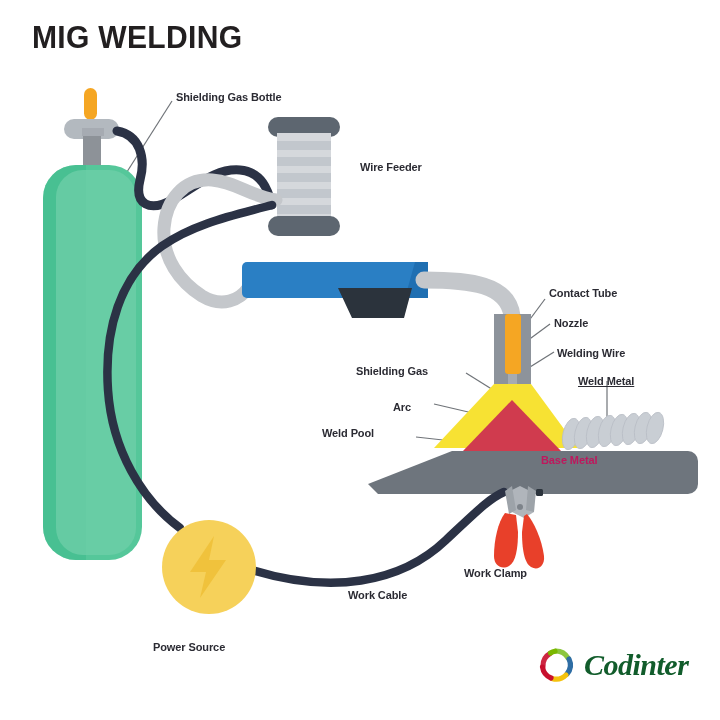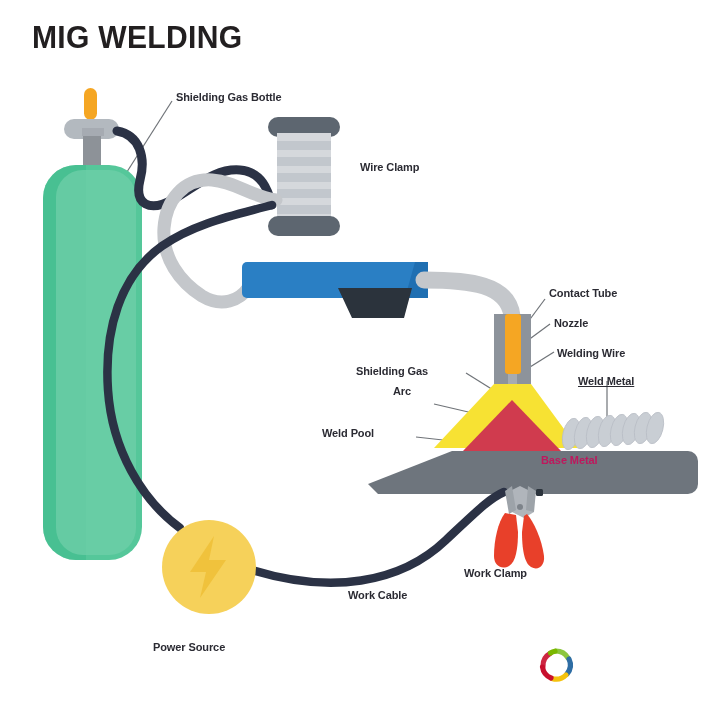--- a/index.html
+++ b/index.html
@@ -171,43 +171,44 @@
     </g>
 
     <g>
       <circle cx="209" cy="567" r="47" fill="#f6d15a"></circle>
       <path d="M214 536 L190 572 L206 572 L200 598 L226 560 L209 560 Z" fill="#f0c23c"></path>
     </g>
 
   </svg>
 
   <div class="lbl" style="left:176px; top:92px;">Shielding Gas Bottle</div>
-  <div class="lbl" style="left:360px; top:162px;">Wire Clamp</div>
+  <div class="lbl" style="left:360px; top:162px;">Wire Feeder</div>
 
   <div class="lbl" style="left:549px; top:288px;">Contact Tube</div>
   <div class="lbl" style="left:554px; top:318px;">Nozzle</div>
   <div class="lbl" style="left:557px; top:348px;">Welding Wire</div>
   <div class="lbl" style="left:578px; top:376px;text-decoration:underline;">Weld Metal</div>
 
   <div class="lbl" style="left:356px; top:366px;">Shielding Gas</div>
-  <div class="lbl" style="left:393px; top:386px;">Arc</div>
+  <div class="lbl" style="left:393px; top:402px;">Arc</div>
   <div class="lbl" style="left:322px; top:428px;">Weld Pool</div>
 
   <div class="lbl lbl-white" style="left:541px; top:455px;">Base Metal</div>
 
   <div class="lbl" style="left:464px; top:568px;">Work Clamp</div>
   <div class="lbl" style="left:348px; top:590px;">Work Cable</div>
   <div class="lbl" style="left:153px; top:631px;margin-top:11px;">Power Source</div>
 
   <div id="brand">
     <svg width="40" height="40" viewBox="0 0 40 40">
       <g fill="none" stroke-width="5.2" stroke-linecap="round">
         <path d="M20 6 A14 14 0 0 1 32 13" stroke="#8cc63e"></path>
         <path d="M33 14 A14 14 0 0 1 31 29" stroke="#2e6da4"></path>
         <path d="M30 30 A14 14 0 0 1 16 33.5" stroke="#f4c20d"></path>
         <path d="M15 33 A14 14 0 0 1 6.5 22" stroke="#c8102e"></path>
         <path d="M7 21 A14 14 0 0 1 14 8.5" stroke="#c8102e" opacity="0.9"></path>
         <path d="M14.5 8 A14 14 0 0 1 19 6.2" stroke="#7ab800"></path>
       </g>
     </svg>
+    <div id="brand-text">Codinter</div>
   </div>
 
 </div>
 
 </body></html>

